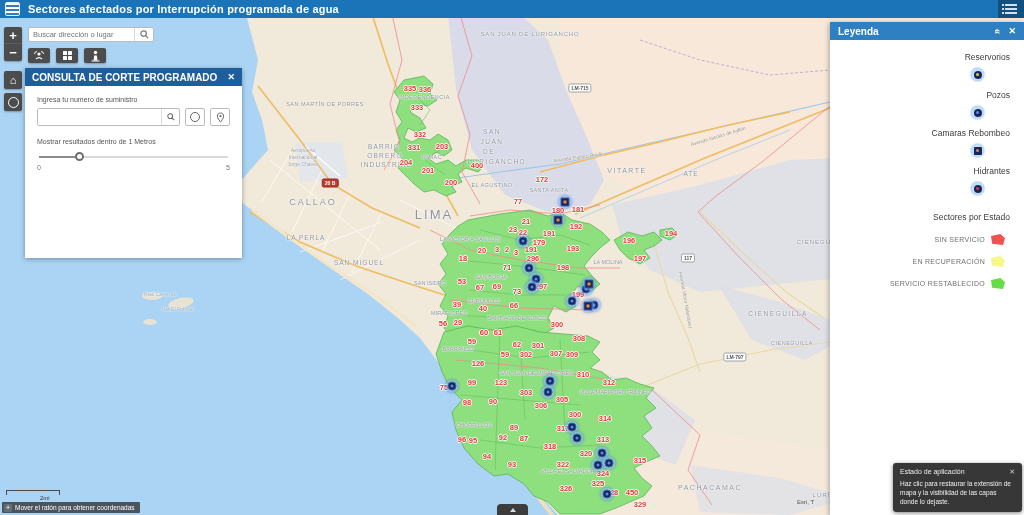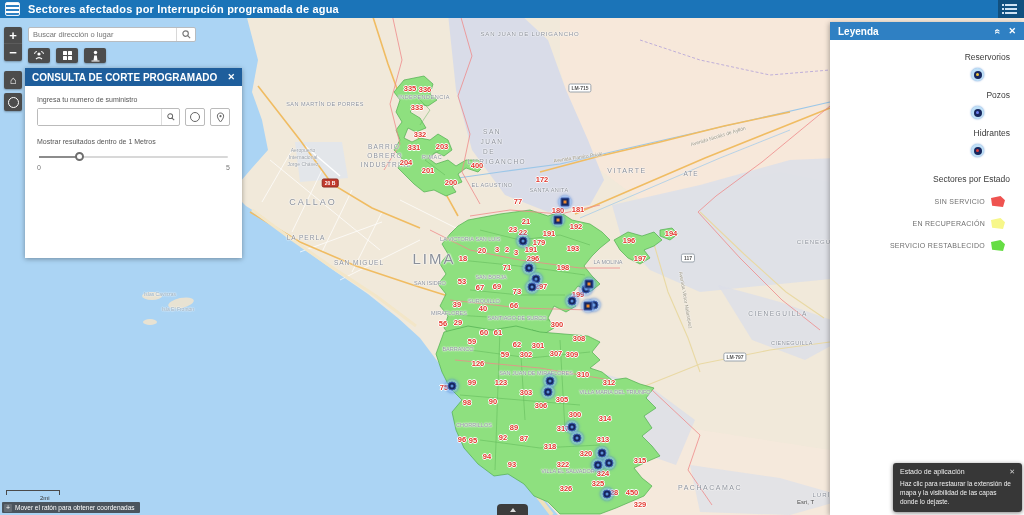--- a/index.html
+++ b/index.html
@@ -41,21 +41,21 @@
   .wbtn{background:#4c4c4c;color:#fff;display:flex;align-items:center;justify-content:center;
         border-radius:2px;box-shadow:0 1px 2px rgba(0,0,0,.3);cursor:pointer;box-sizing:border-box;}
   .zoomgrp{position:absolute;left:4px;top:27px;width:18px;z-index:10;}
   .zoomgrp .wbtn{width:18px;height:17px;font-size:13px;font-weight:bold;border-radius:0;}
   .zoomgrp .wbtn:first-child{border-radius:2px 2px 0 0;border-bottom:1px solid #5e5e5e;}
   .zoomgrp .wbtn:last-child{border-radius:0 0 2px 2px;}
   .homebtn{position:absolute;left:4px;top:71px;width:18px;height:18px;z-index:10;font-size:11px;}
   .locbtn{position:absolute;left:4px;top:93px;width:18px;height:18px;z-index:10;}
   .locbtn .ring{width:9px;height:9px;border:1.5px solid #fff;border-radius:50%;}
 
-  .searchbox{position:absolute;left:28px;top:27px;width:168px;height:15px;background:#fff;
+  .searchbox{position:absolute;left:28px;top:27px;width:126px;height:15px;background:#fff;
        border:1px solid #b8bcc0;border-radius:2px;display:flex;align-items:stretch;z-index:10;box-sizing:border-box;}
   .searchbox input{flex:1;border:none;outline:none;font-size:7.5px;padding:0 4px;color:#444;
        font-family:"Liberation Sans",sans-serif;background:transparent;min-width:0;}
   .searchbox .sbtn{width:18px;border-left:1px solid #d8d8d8;display:flex;align-items:center;justify-content:center;cursor:pointer;}
 
   .wtools{position:absolute;left:28px;top:48px;display:flex;gap:6px;z-index:10;}
   .wtools .wbtn{width:22px;height:15px;}
   .gridicon{display:grid;grid-template-columns:4px 4px;grid-template-rows:4px 4px;gap:1px;}
   .gridicon i{background:#fff;border-radius:.5px;}
 
@@ -225,21 +225,21 @@
       <div class="map-label" style="left: 424px; top: 97px; font-size: 5.5px; letter-spacing: 0.5px; transform: translate(-50%, -50%);">INDEPENDENCIA</div>
       <div class="map-label" style="left: 432px; top: 157px; font-size: 5.5px; letter-spacing: 0.5px; transform: translate(-50%, -50%);">RIMAC</div>
       <div class="map-label" style="left: 384px; top: 146px; font-size: 6.5px; letter-spacing: 1.2px; transform: translate(-50%, -50%);">BARRIO</div>
       <div class="map-label" style="left: 385px; top: 155px; font-size: 6.5px; letter-spacing: 1.2px; transform: translate(-50%, -50%);">OBRERO</div>
       <div class="map-label" style="left: 386px; top: 164px; font-size: 6.5px; letter-spacing: 1.2px; transform: translate(-50%, -50%);">INDUSTRIAL</div>
       <div class="map-label" style="left: 492px; top: 131px; font-size: 6.5px; letter-spacing: 1.5px; transform: translate(-50%, -50%);">SAN</div>
       <div class="map-label" style="left: 492px; top: 141px; font-size: 6.5px; letter-spacing: 1.5px; transform: translate(-50%, -50%);">JUAN</div>
       <div class="map-label" style="left: 489px; top: 151px; font-size: 6.5px; letter-spacing: 1.5px; transform: translate(-50%, -50%);">DE</div>
       <div class="map-label" style="left: 497px; top: 161px; font-size: 6.5px; letter-spacing: 1.5px; transform: translate(-50%, -50%);">LURIGANCHO</div>
       <div class="map-label" style="left: 313px; top: 202px; font-size: 9px; letter-spacing: 2px; transform: translate(-50%, -50%);">CALLAO</div>
-      <div class="map-label" style="left: 434px; top: 214px; font-size: 15px; letter-spacing: 2px; transform: translate(-50%, -50%); margin-top: 44px;">LIMA</div>
+      <div class="map-label" style="left: 434px; top: 214px; font-size: 13px; letter-spacing: 2px; transform: translate(-50%, -50%);">LIMA</div>
       <div class="map-label" style="left: 306px; top: 237px; font-size: 6.5px; letter-spacing: 1px; transform: translate(-50%, -50%);">LA PERLA</div>
       <div class="map-label" style="left: 359px; top: 262px; font-size: 6.5px; letter-spacing: 1px; transform: translate(-50%, -50%);">SAN MIGUEL</div>
       <div class="map-label" style="left: 492px; top: 185px; font-size: 5.5px; letter-spacing: 0.4px; transform: translate(-50%, -50%);">EL AGUSTINO</div>
       <div class="map-label" style="left: 549px; top: 190px; font-size: 5.5px; letter-spacing: 0.4px; transform: translate(-50%, -50%);">SANTA ANITA</div>
       <div class="map-label" style="left: 627px; top: 170px; font-size: 7px; letter-spacing: 1.5px; transform: translate(-50%, -50%);">VITARTE</div>
       <div class="map-label" style="left: 691px; top: 173px; font-size: 6.5px; letter-spacing: 1px; transform: translate(-50%, -50%);">ATE</div>
       <div class="map-label" style="left: 457px; top: 239px; font-size: 5.5px; transform: translate(-50%, -50%);">LA VICTORIA</div>
       <div class="map-label" style="left: 488px; top: 239px; font-size: 5.5px; transform: translate(-50%, -50%);">SAN LUIS</div>
       <div class="map-label" style="left: 430px; top: 283px; font-size: 5.5px; transform: translate(-50%, -50%);">SAN ISIDRO</div>
       <div class="map-label" style="left: 491px; top: 277px; font-size: 5.5px; transform: translate(-50%, -50%);">SAN BORJA</div>
@@ -532,20 +532,28 @@
           </div>
           <div class="leg-item">
             <div class="leg-label">Pozos</div>
             <div class="leg-icon circle">
               <span class="leg-core">
                 <span class="leg-glyph" style="background: rgb(110, 127, 240);"></span>
               </span>
             </div>
           </div>
           <div class="leg-item">
+            <div class="leg-label">Camaras Rebombeo</div>
+            <div class="leg-icon square">
+              <span class="leg-core">
+                <span class="leg-glyph" style="background: rgb(240, 138, 46);"></span>
+              </span>
+            </div>
+          </div>
+          <div class="leg-item">
             <div class="leg-label">Hidrantes</div>
             <div class="leg-icon circle">
               <span class="leg-core">
                 <span class="leg-glyph" style="background: rgb(224, 58, 58);"></span>
               </span>
             </div>
           </div>
         </div>
       <div class="states-title">Sectores por Estado</div>
       <div>

